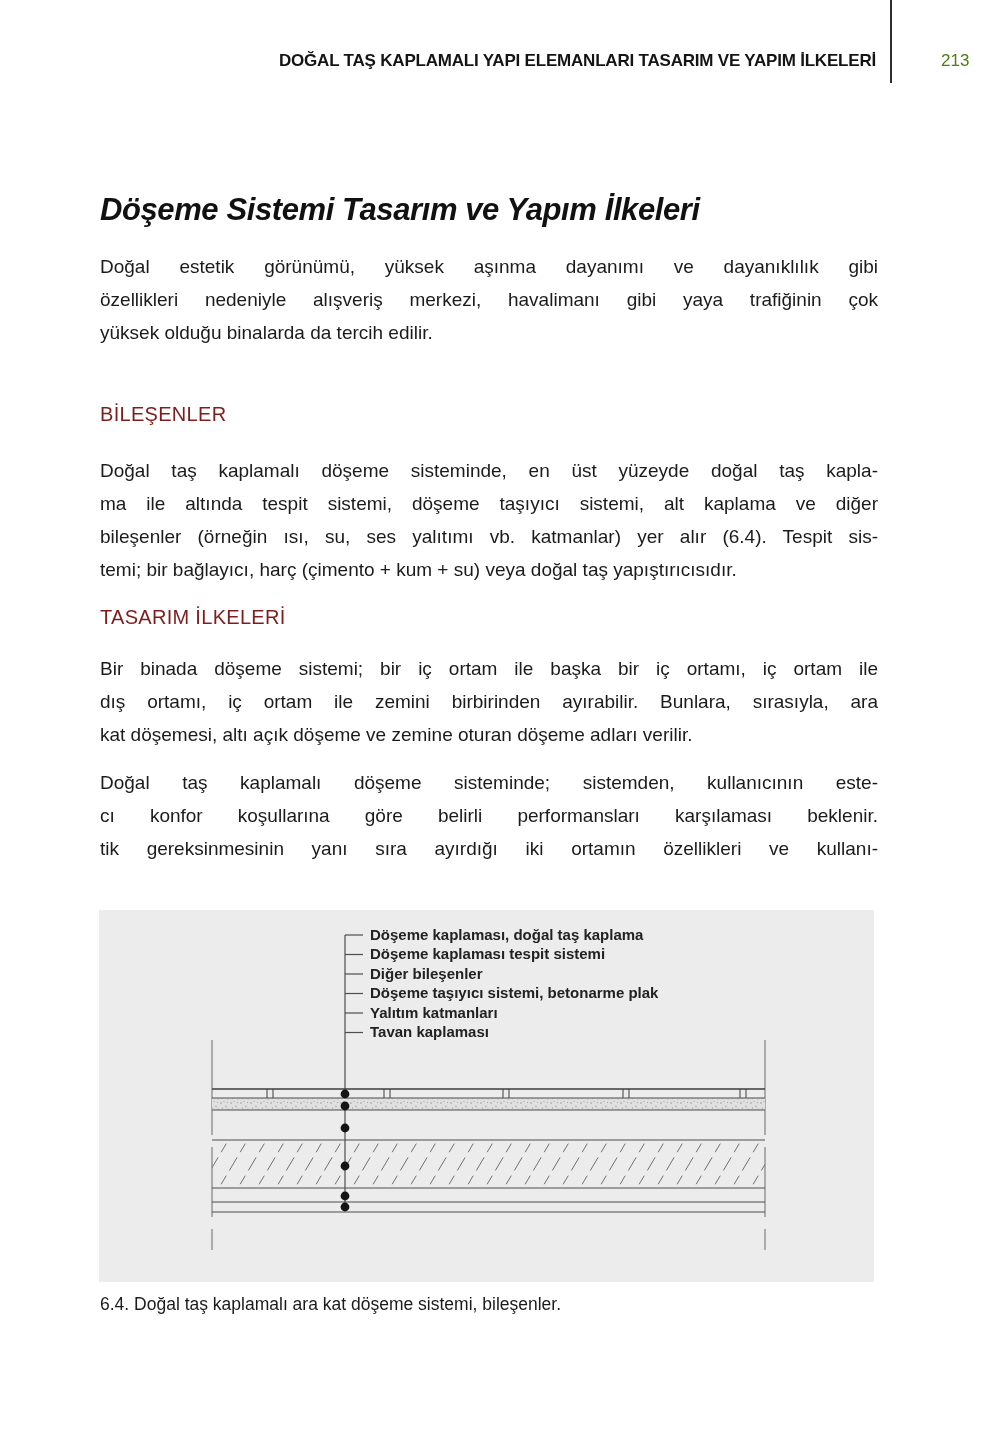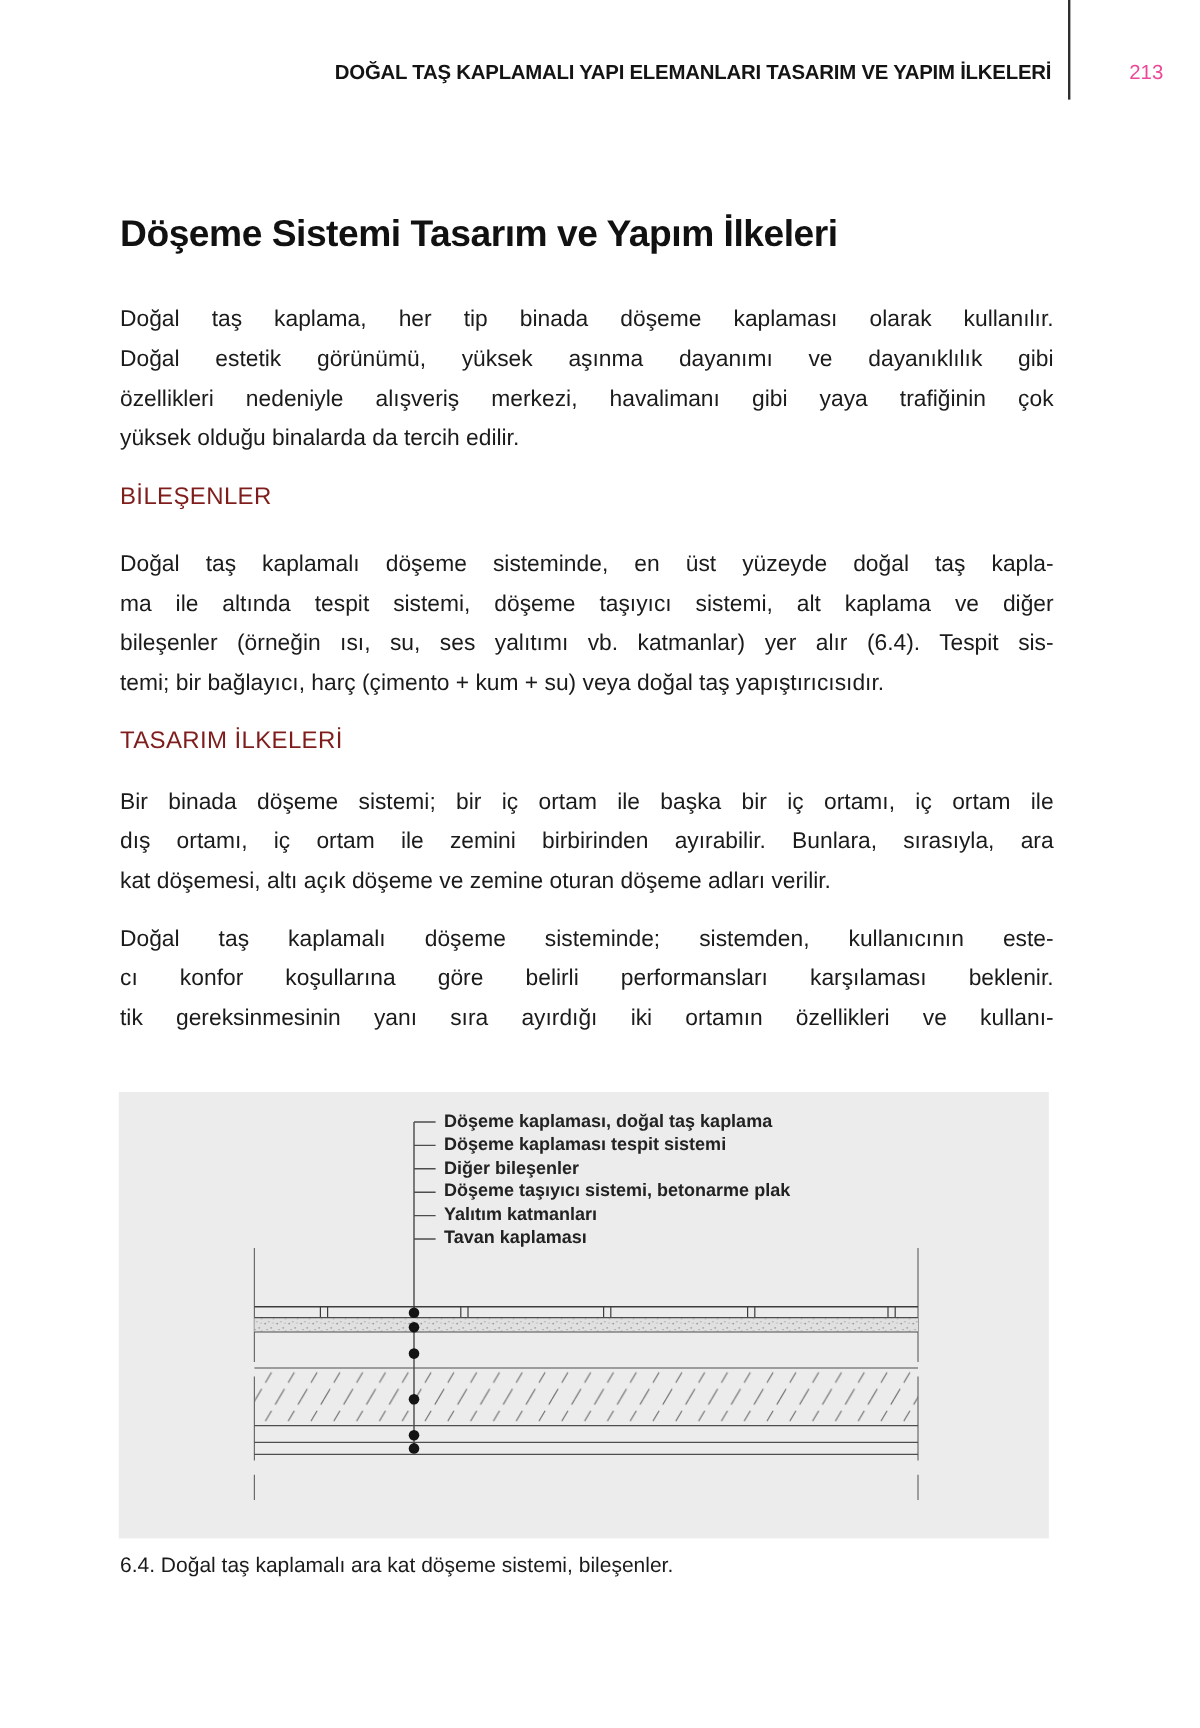--- a/index.html
+++ b/index.html
@@ -29,30 +29,31 @@
     position: absolute;
     top: 0; left: 890px;
     width: 2px; height: 83px;
     background: #2e2e2e;
   }
   .page-number {
     position: absolute;
     top: 51px; left: 941px;
     font-size: 17px;
     font-weight: 400;
-    color: #ec4899;
+    color: #4d7c0f;
   }
   
   .doc-title {
     position: absolute;
-    left: 100px; top: 177px;
+    left: 100px; top: 192px;
     font-size: 31px;
     font-weight: 700;
     letter-spacing: -0.4px;
     color: #111111;
+    font-style: italic;
   }
   
   .para {
     position: absolute;
     left: 100px;
     width: 778px;
     font-size: 19px;
     line-height: 33px;
     color: #1b1b1b;
   }
@@ -101,21 +102,20 @@
 
 <div class="page">
 
   <div class="header-title">DOĞAL TAŞ KAPLAMALI YAPI ELEMANLARI TASARIM VE YAPIM İLKELERİ</div>
   <div class="header-rule"></div>
   <div class="page-number">213</div>
 
   <div class="doc-title">Döşeme Sistemi Tasarım ve Yapım İlkeleri</div>
 
   <div class="para p1">
-    <div class="jl">Doğal taş kaplama, her tip binada döşeme kaplaması olarak kullanılır.</div>
     <div class="jl">Doğal estetik görünümü, yüksek aşınma dayanımı ve dayanıklılık gibi</div>
     <div class="jl">özellikleri nedeniyle alışveriş merkezi, havalimanı gibi yaya trafiğinin çok</div>
     <div class="ll">yüksek olduğu binalarda da tercih edilir.</div>
   </div>
 
   <div class="sec-heading h-components">BİLEŞENLER</div>
 
   <div class="para p2">
     <div class="jl">Doğal taş kaplamalı döşeme sisteminde, en üst yüzeyde doğal taş kapla-</div>
     <div class="jl">ma ile altında tespit sistemi, döşeme taşıyıcı sistemi, alt kaplama ve diğer</div>

